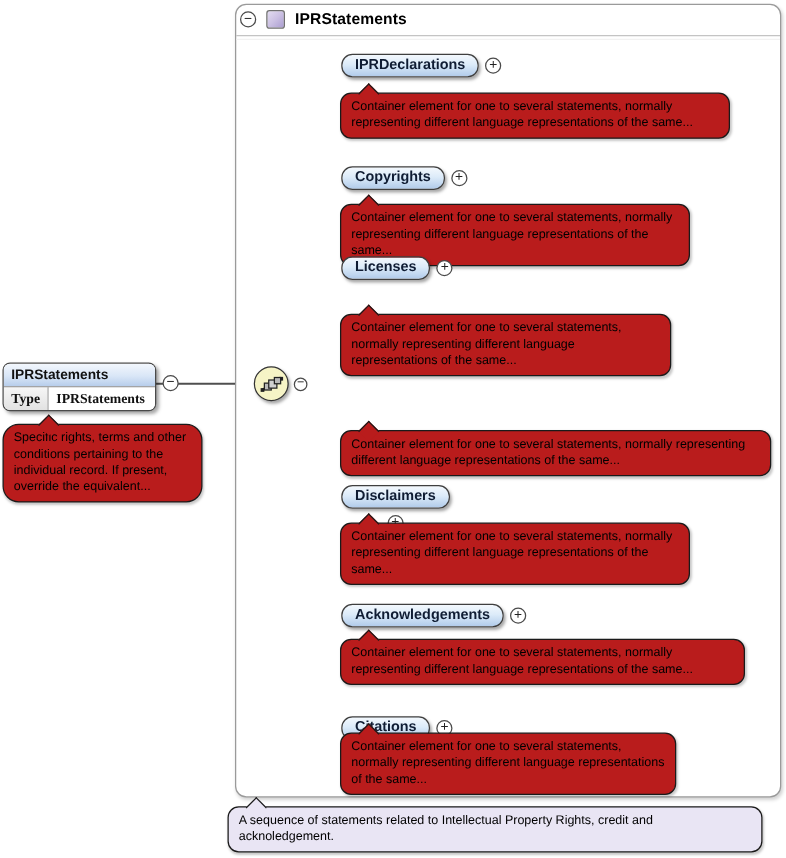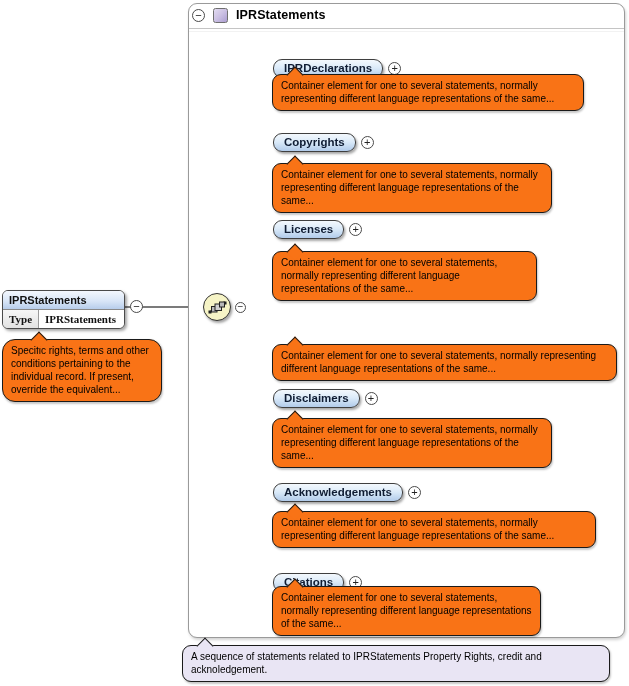--- a/index.html
+++ b/index.html
@@ -54,21 +54,21 @@
   .pill-row{position:absolute;left:273px;display:flex;align-items:center;gap:5px;height:20px;}
   .pill{
     padding:2px 10px 3px;border:1px solid #3f3f3f;border-radius:9px;
     background:linear-gradient(#f3f8fd 0%,#dcebf9 45%,#b1cbea 100%);
     font-weight:bold;font-size:11.5px;color:#0f1c33;white-space:nowrap;
     box-shadow:1.5px 2px 2.5px rgba(0,0,0,0.35);
   }
 
   
   .callout{
-    position:absolute;background:#f97316;border:1px solid #1a1a1a;border-radius:9px;
+    position:absolute;background:#b91c1c;border:1px solid #1a1a1a;border-radius:9px;
     padding:4px 8px 5px;font-size:10px;line-height:13px;color:#000;
     box-shadow:1px 1.5px 2px rgba(0,0,0,0.22);box-sizing:border-box;
   }
   .callout::before{
     content:"";position:absolute;top:-6px;left:var(--ptr,16px);width:11px;height:11px;
     background:inherit;border-left:1px solid #1a1a1a;border-top:1px solid #1a1a1a;
     transform:rotate(45deg);
   }
   .callout.purple{background:#e9e5f4;}
 
@@ -120,21 +120,21 @@
       <rect x="15.5" y="1.5" width="3" height="3" fill="#222"></rect>
       <rect x="3.5" y="6.5" width="5.5" height="5.5" fill="#b9b9b9" stroke="#222"></rect>
       <rect x="7" y="4" width="6.5" height="6.5" fill="#d0d0d0" stroke="#222"></rect>
       <rect x="11.5" y="2" width="5" height="5" fill="#b9b9b9" stroke="#222"></rect>
     </svg>
   </div>
   <div class="toggle small toggle-abs" style="left:235px;top:302px;">−</div>
 
   <div id="children-host">
   <div class="child">
-    <div class="pill-row" style="top: 58px;">
+    <div class="pill-row" style="top: 42px;">
       <div class="pill">
         <span class="pill-label">IPRDeclarations</span>
       </div>
       <div class="toggle">+</div>
     </div>
     <div class="callout" style="left: 272px; top: 74px; width: 312px; --ptr: 16px;">
       <span class="callout-text">Container element for one to several statements, normally representing different language representations of the same...</span>
     </div>
   </div>
 
@@ -144,21 +144,21 @@
         <span class="pill-label">Copyrights</span>
       </div>
       <div class="toggle">+</div>
     </div>
     <div class="callout" style="left: 272px; top: 163px; width: 280px; --ptr: 16px;">
       <span class="callout-text">Container element for one to several statements, normally representing different language representations of the same...</span>
     </div>
   </div>
 
   <div class="child">
-    <div class="pill-row" style="top: 219px;">
+    <div class="pill-row" style="top: 204px;">
       <div class="pill">
         <span class="pill-label">Licenses</span>
       </div>
       <div class="toggle">+</div>
     </div>
     <div class="callout" style="left: 272px; top: 251px; width: 265px; --ptr: 16px;">
       <span class="callout-text">Container element for one to several statements, normally representing different language representations of the same...</span>
     </div>
   </div>
 
@@ -168,21 +168,21 @@
         <span class="pill-label">TermsOfUseStatements</span>
       </div>
       <div class="toggle">+</div>
     </div>
     <div class="callout" style="left: 272px; top: 344px; width: 345px; --ptr: 16px;">
       <span class="callout-text">Container element for one to several statements, normally representing different language representations of the same...</span>
     </div>
   </div>
 
   <div class="child">
-    <div class="pill-row" style="top: 388px;">
+    <div class="pill-row" style="top: 388px; flex-direction: column;">
       <div class="pill">
         <span class="pill-label">Disclaimers</span>
       </div>
       <div class="toggle">+</div>
     </div>
     <div class="callout" style="left: 272px; top: 418px; width: 280px; --ptr: 16px;">
       <span class="callout-text">Container element for one to several statements, normally representing different language representations of the same...</span>
     </div>
   </div>
 
@@ -205,16 +205,16 @@
       </div>
       <div class="toggle">+</div>
     </div>
     <div class="callout" style="left: 272px; top: 586px; width: 269px; --ptr: 16px;">
       <span class="callout-text">Container element for one to several statements, normally representing different language representations of the same...</span>
     </div>
   </div>
 </div>
 
   <div class="callout purple" style="left:182px;top:645px;width:428px;--ptr:16px;">
-    <span>A sequence of statements related to IPRStatements Property Rights, credit and acknoledgement.</span>
+    <span>A sequence of statements related to Intellectual Property Rights, credit and acknoledgement.</span>
   </div>
 
 </div>
 
 </body></html>

